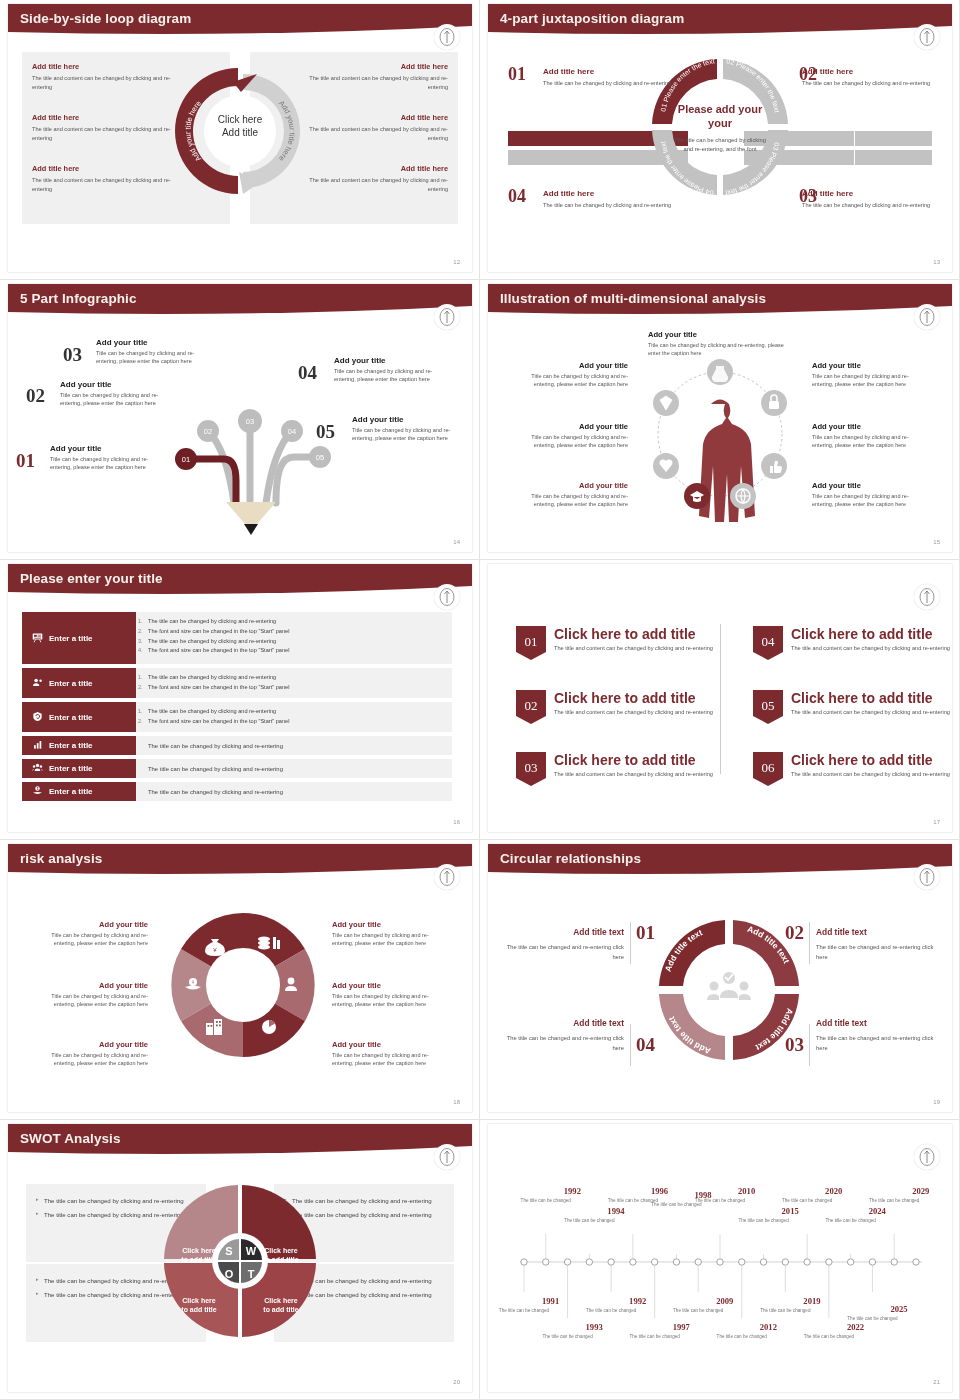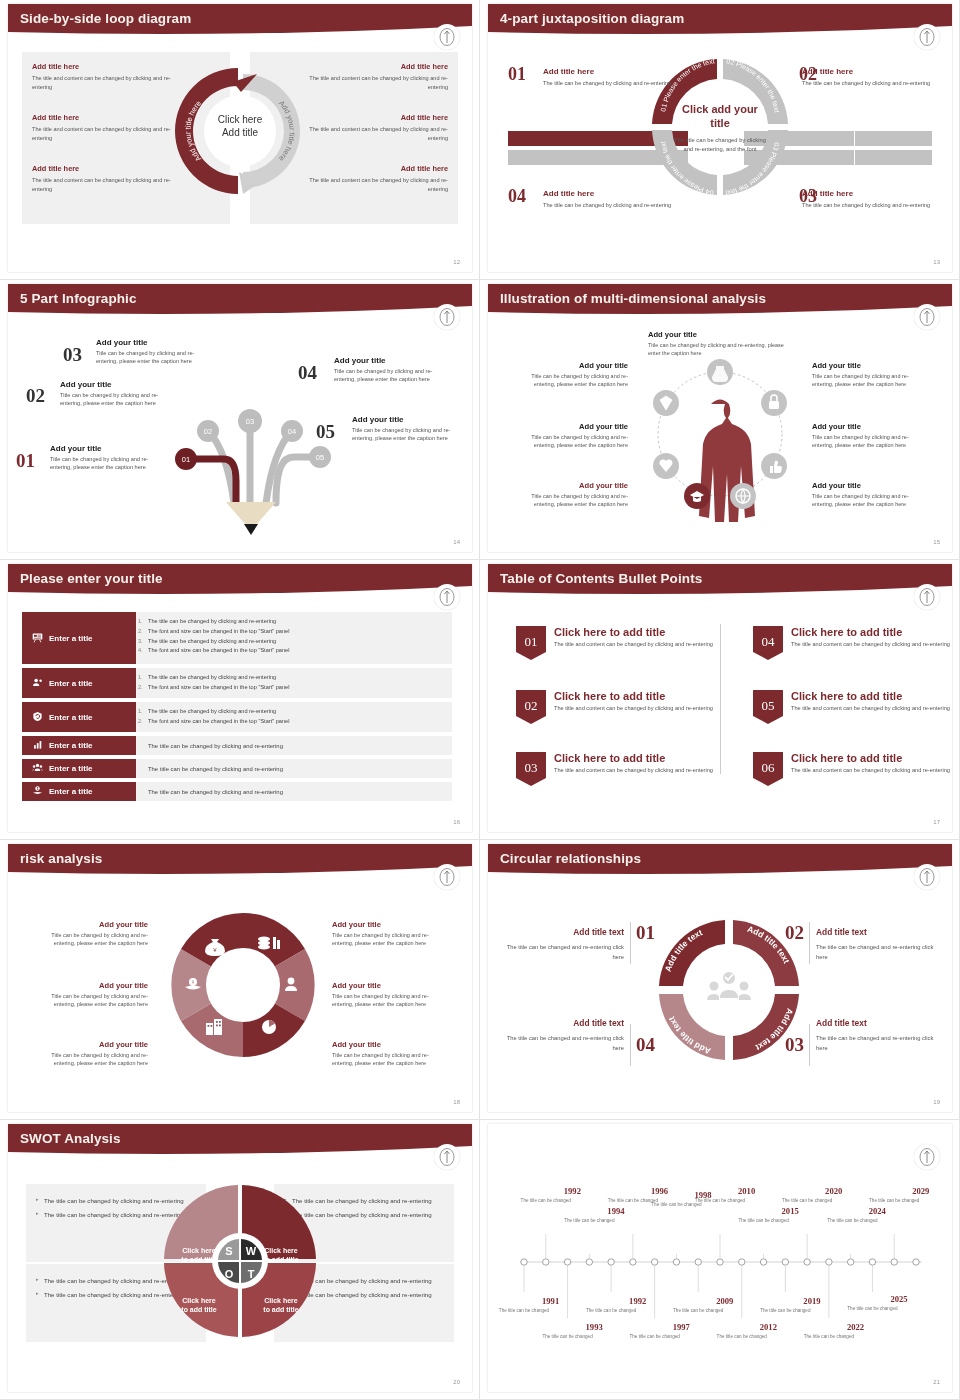--- a/index.html
+++ b/index.html
@@ -57,21 +57,21 @@
   .s16 .lab { background:#7d2a2f; color:#fff; display:flex; align-items:center; gap:6px;
               padding:0 10px; width:114px; flex:0 0 114px; font-size:8px; font-weight:bold; }
   .s16 .cont { background:#f1f1f1; flex:1; padding:5px 8px 5px 12px; }
   .s16 .cont li { font-size:5.6px; color:#444; line-height:1.75; list-style:none; position:relative; }
   .s16 .cont li .mk { position:absolute; left:-10px; color:#888; }
   .s16 .cont p { font-size:5.9px; color:#444; }
 
   
   .s17 .toc { position:absolute; display:flex; gap:8px; width:200px; }
   .s17 .badge { width:30px; flex:0 0 30px; }
-  .s17 h3 { font-size:11px; color:#7d2a2f; font-weight:bold; margin-bottom:2px; }
+  .s17 h3 { font-size:14px; color:#7d2a2f; font-weight:bold; margin-bottom:2px; }
   .s17 p { font-size:5.6px; color:#555; line-height:1.5; }
   .s17 .divider { position:absolute; left:50%; top:60px; width:1px; height:150px; background:#ccc; }
 
   
   .s18 .col { position:absolute; width:118px; }
   .s18 .col h3 { font-size:7.6px; color:#7d2a2f; font-weight:bold; margin-bottom:2px; }
   .s18 .col p { font-size:5.5px; color:#555; line-height:1.5; }
   .s18 .r { text-align:right; }
 
   
@@ -195,21 +195,21 @@
         <path id="a13c" d="M130,96 A58 58 0 0 1 78,148" fill="none"></path>
         <path id="a13d" d="M72,148 A58 58 0 0 1 20,96" fill="none"></path>
         <text font-size="7" fill="#fff"><textPath href="#a13a" startOffset="4%">01 Please enter the text</textPath></text>
         <text font-size="7" fill="#fff"><textPath href="#a13b" startOffset="4%">02 Please enter the text</textPath></text>
         <text font-size="7" fill="#fff"><textPath href="#a13c" startOffset="4%">03 Please enter the text</textPath></text>
         <text font-size="7" fill="#fff"><textPath href="#a13d" startOffset="4%">04 Please enter the text</textPath></text>
       </svg>
     </div>
 
     <div class="ctr">
-      <h2>Click add your title</h2>
+      <h2>Please add your your</h2>
       <p>The title can be changed by clicking and re-entering, and the font</p>
     </div>
 
     <div class="num num-big accent" style="left:20px;top:60px;">01</div>
     <div class="q" style="left:55px;top:63px;">
       <h3>Add title here</h3>
       <p>The title can be changed by clicking and re-entering</p>
     </div>
     <div class="num num-big accent" style="right:135px;top:60px;">02</div>
     <div class="q" style="right:20px;top:63px;">
@@ -491,26 +491,20 @@
       <div class="cont" style="display:flex;align-items:center;">
         <p>The title can be changed by clicking and re-entering</p>
       </div>
     </div>
     <div class="pg">16</div>
    </div>
   </div>
 
   <div class="slide s17">
    <div class="slide-inner">
-    <div class="hdr">
-      <svg width="464" height="38" viewBox="0 0 464 38">
-            <path d="M0,0 H464 V22 Q232,34 0,28 Z" fill="#7d2a2f"></path>
-          </svg>
-      <h1>Table of Contents Bullet Points</h1>
-    </div>
     <div class="logo">
       <svg width="20" height="20" viewBox="0 0 20 20">
             <ellipse cx="10" cy="10" rx="7" ry="8.5" fill="none" stroke="#999" stroke-width="1"></ellipse>
             <path d="M10 4 L10 16 M10 4 L7.5 7 M10 4 L12.5 7" stroke="#888" stroke-width="1" fill="none"></path>
           </svg>
     </div>
     <div class="divider"></div>
 
     <div class="toc" style="left:28px;top:62px;">
       <div class="badge"><svg width="30" height="34" viewBox="0 0 30 34">
@@ -885,21 +879,21 @@
             <div class="d">The title can be changed</div>
           </div>
           <div class="yr" style="left: 248.556px; top: 82px;">
             <div class="y">2015</div>
             <div class="d">The title can be changed</div>
           </div>
           <div class="yr" style="left: 292.111px; top: 62px;">
             <div class="y">2020</div>
             <div class="d">The title can be changed</div>
           </div>
-          <div class="yr" style="left: 335.667px; top: 82px; text-align: right;">
+          <div class="yr" style="left: 335.667px; top: 82px;">
             <div class="y">2024</div>
             <div class="d">The title can be changed</div>
           </div>
           <div class="yr" style="left: 379.222px; top: 62px;">
             <div class="y">2029</div>
             <div class="d">The title can be changed</div>
           </div>
           <div class="yr" style="left: 9px; top: 172px;">
             <div class="y">1991</div>
             <div class="d">The title can be changed</div>
@@ -925,21 +919,21 @@
             <div class="d">The title can be changed</div>
           </div>
           <div class="yr" style="left: 270.333px; top: 172px;">
             <div class="y">2019</div>
             <div class="d">The title can be changed</div>
           </div>
           <div class="yr" style="left: 313.889px; top: 198px;">
             <div class="y">2022</div>
             <div class="d">The title can be changed</div>
           </div>
-          <div class="yr" style="left: 357.444px; top: 170px;">
+          <div class="yr" style="left: 357.444px; top: 180px;">
             <div class="y">2025</div>
             <div class="d">The title can be changed</div>
           </div>
         </div>
     <div class="pg">21</div>
    </div>
   </div>
 
 </div>
 

